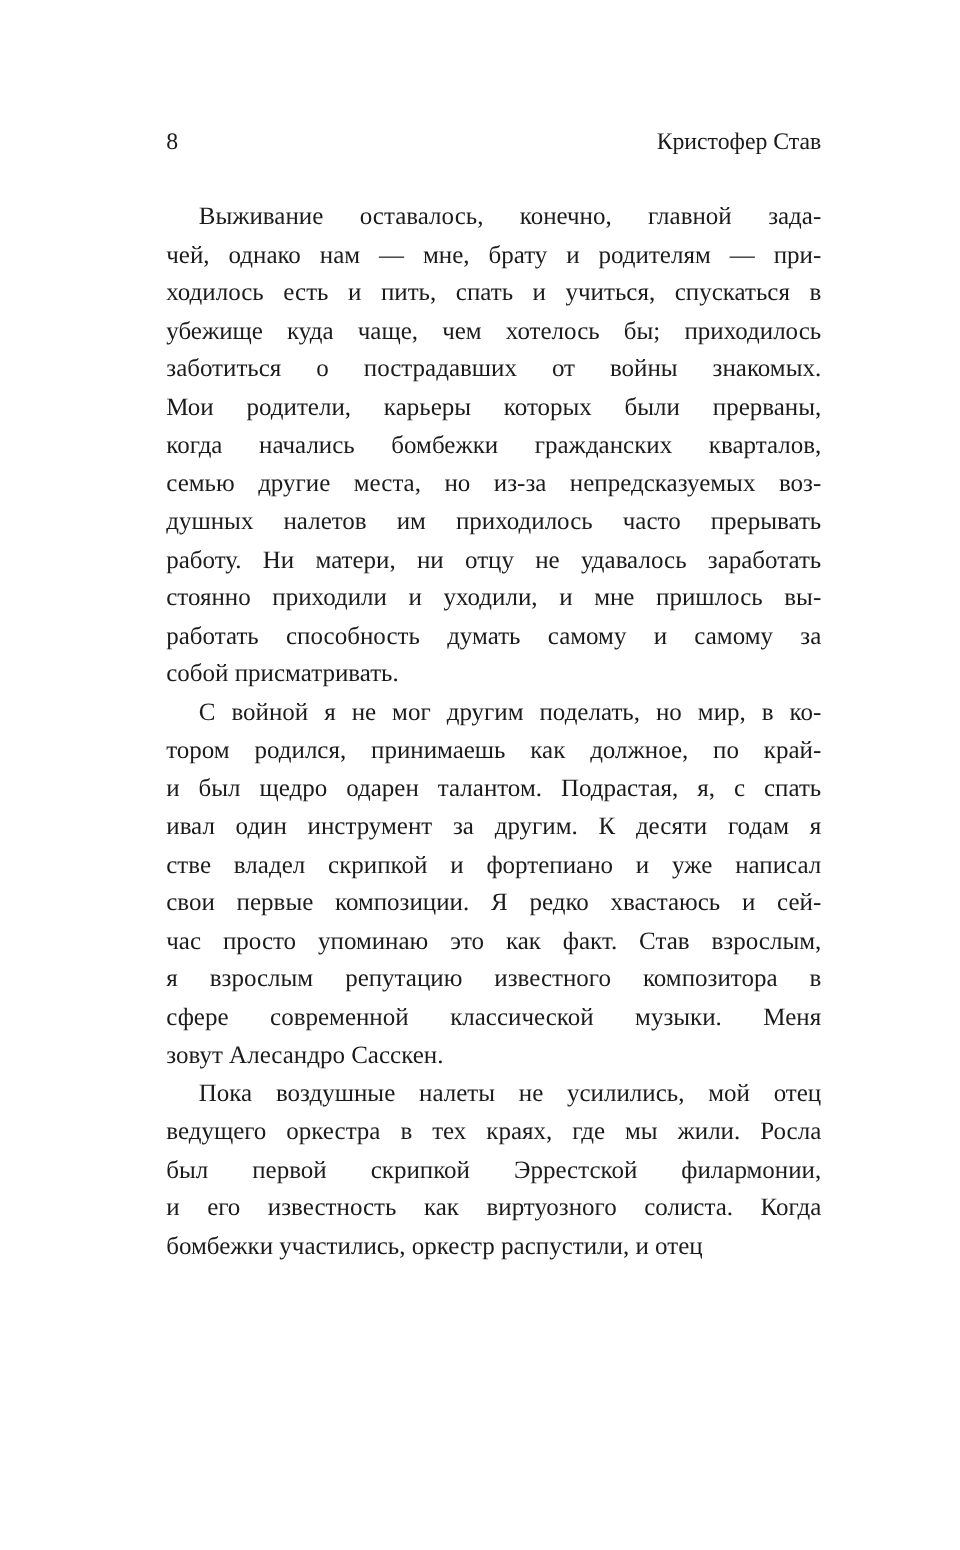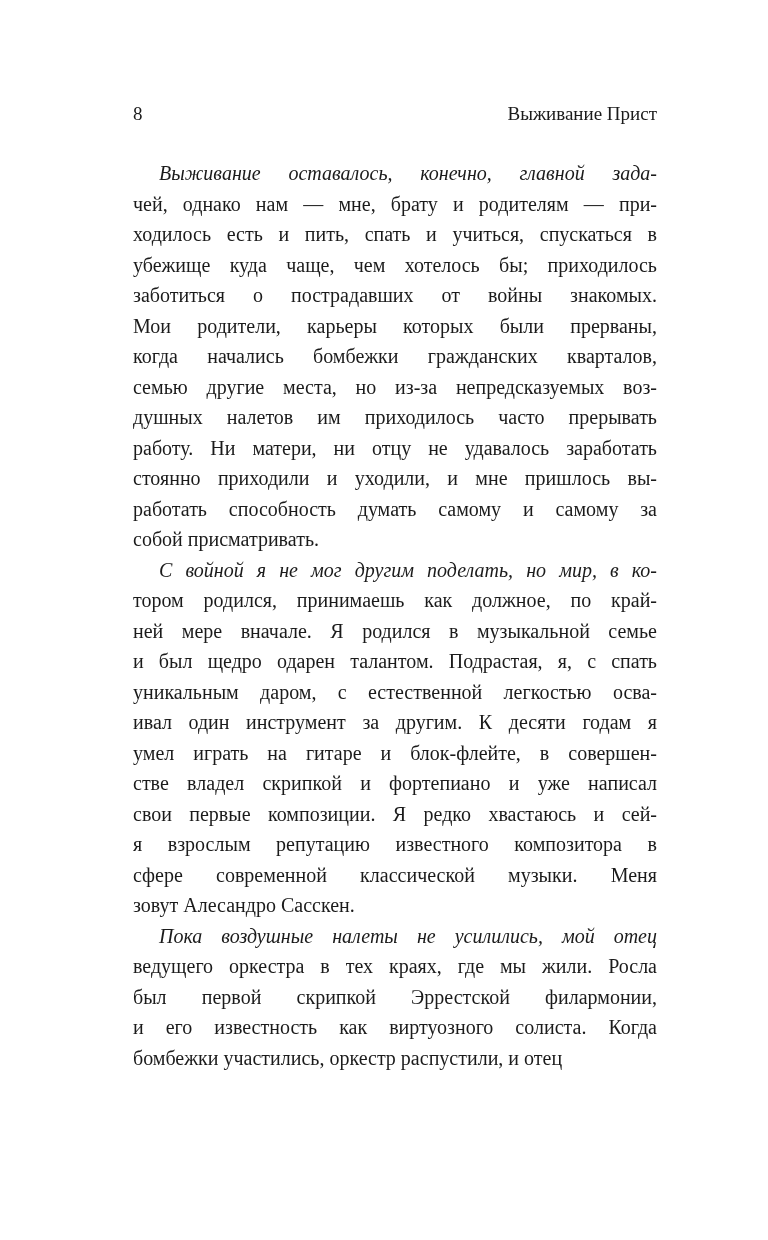--- a/index.html
+++ b/index.html
@@ -48,57 +48,54 @@
   .paragraph .line {
     text-align: justify;
     text-align-last: justify;
   }
   .paragraph .line.last {
     text-align: left;
     text-align-last: left;
   }
   .paragraph .line:first-child {
     text-indent: 26px;
-    font-style: italic;
   }
 </style>
 </head>
 <body>
 
 <div class="page">
   <div class="running-header">
     <span>8</span>
-    <span>Выживание Прист</span>
+    <span>Кристофер Став</span>
   </div>
   <div class="body-text">
       <div class="paragraph">
         <div class="line">Выживание оставалось, конечно, главной зада-</div>
         <div class="line">чей, однако нам — мне, брату и родителям — при-</div>
         <div class="line">ходилось есть и пить, спать и учиться, спускаться в</div>
         <div class="line">убежище куда чаще, чем хотелось бы; приходилось</div>
         <div class="line">заботиться о пострадавших от войны знакомых.</div>
         <div class="line">Мои родители, карьеры которых были прерваны,</div>
         <div class="line">когда начались бомбежки гражданских кварталов,</div>
         <div class="line">семью другие места, но из-за непредсказуемых воз-</div>
         <div class="line">душных налетов им приходилось часто прерывать</div>
         <div class="line">работу. Ни матери, ни отцу не удавалось заработать</div>
         <div class="line">стоянно приходили и уходили, и мне пришлось вы-</div>
         <div class="line">работать способность думать самому и самому за</div>
         <div class="line last">собой присматривать.</div>
       </div>
       <div class="paragraph">
         <div class="line">С войной я не мог другим поделать, но мир, в ко-</div>
         <div class="line">тором родился, принимаешь как должное, по край-</div>
-        <div class="line">ней мере вначале. Я родился в музыкальной семье</div>
         <div class="line">и был щедро одарен талантом. Подрастая, я, с спать</div>
-        <div class="line">уникальным даром, с естественной легкостью осва-</div>
         <div class="line">ивал один инструмент за другим. К десяти годам я</div>
-        <div class="line">умел играть на гитаре и блок-флейте, в совершен-</div>
         <div class="line">стве владел скрипкой и фортепиано и уже написал</div>
         <div class="line">свои первые композиции. Я редко хвастаюсь и сей-</div>
+        <div class="line">час просто упоминаю это как факт. Став взрослым,</div>
         <div class="line">я взрослым репутацию известного композитора в</div>
         <div class="line">сфере современной классической музыки. Меня</div>
         <div class="line last">зовут Алесандро Сасскен.</div>
       </div>
       <div class="paragraph">
         <div class="line">Пока воздушные налеты не усилились, мой отец</div>
         <div class="line">ведущего оркестра в тех краях, где мы жили. Росла</div>
         <div class="line">был первой скрипкой Эррестской филармонии,</div>
         <div class="line">и его известность как виртуозного солиста. Когда</div>
         <div class="line last">бомбежки участились, оркестр распустили, и отец</div>

